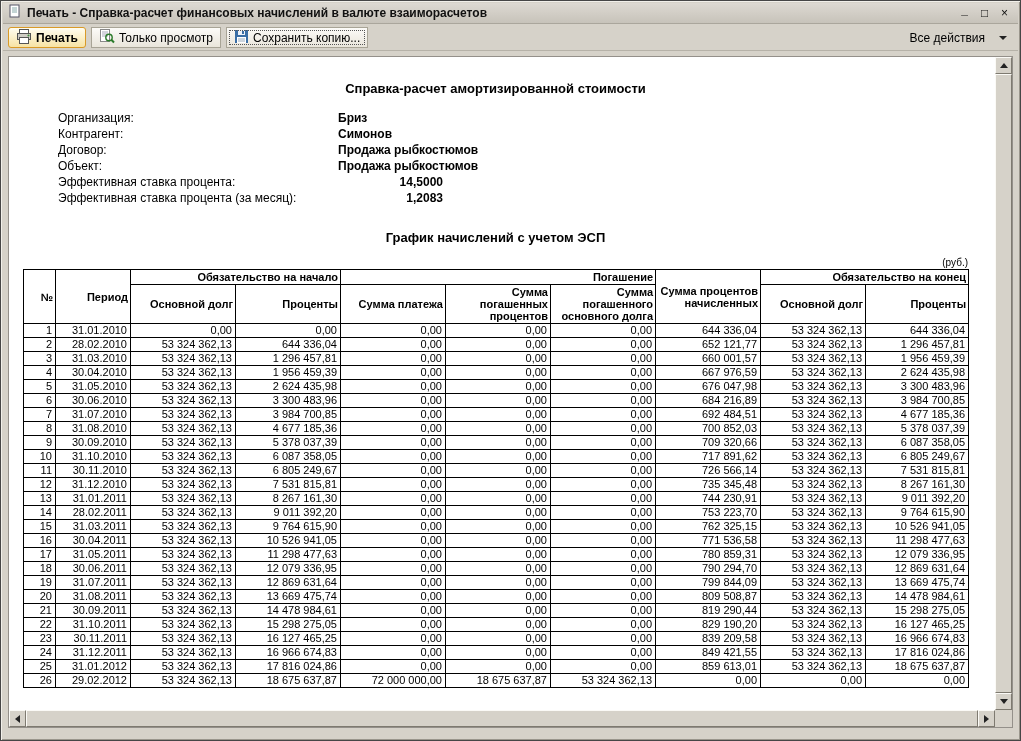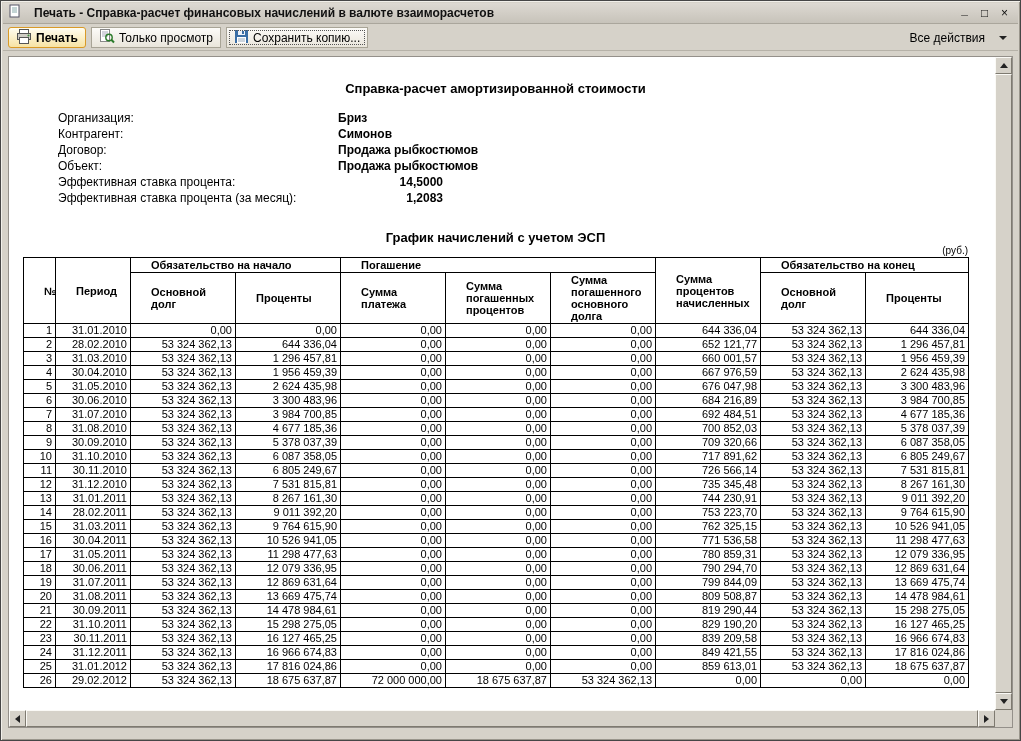--- a/index.html
+++ b/index.html
@@ -3,21 +3,21 @@
 <meta charset="utf-8">
 <style>
   *{box-sizing:border-box;margin:0;padding:0}
   html,body{width:1021px;height:741px;overflow:hidden}
   body{font-family:"Liberation Sans",sans-serif;background:#7a7a7a}
   .window{position:absolute;inset:0;background:#d6d2c9;border:1px solid #464646;
           box-shadow:inset 1px 1px 0 #f2f0ea, inset -1px -1px 0 #9a968c}
   
   .titlebar{position:absolute;top:2px;left:2px;right:2px;height:21px;
             background:linear-gradient(#ddd9d2,#c7c3ba);border-bottom:1px solid #aaa69c;
-            display:flex;align-items:center;gap:12px;padding:0 5px}
+            display:flex;align-items:center;gap:5px;padding:0 5px}
   .title{flex:1;font-size:12px;font-weight:bold;color:#111;white-space:nowrap;overflow:hidden}
   .winbtns{display:flex;align-items:center;gap:3px}
   .winbtn{width:17px;height:15px;display:flex;align-items:center;justify-content:center;
           font-size:12px;line-height:15px;color:#111;cursor:default}
   .winbtn.min span{position:relative;top:-3px;font-weight:bold}
   
   .toolbar{position:absolute;top:24px;left:2px;right:2px;height:26px;background:#d6d2c9;
            border-bottom:1px solid #b6b2a8;display:flex;align-items:center;gap:5px;padding:12px 5px}
   .tbtn{display:inline-flex;align-items:center;gap:4px;height:21px;padding:0 7px;font-size:12px;
         color:#000;background:linear-gradient(#fcfbf8,#e9e5db);border:1px solid #a8a496;border-radius:0}
@@ -47,24 +47,24 @@
   .thumb-h{position:absolute;top:0;left:17px;right:17px;height:17px;background:#d6d2c9;
            border:1px solid;border-color:#fbfaf6 #7e7a70 #7e7a70 #fbfaf6}
   
   .rtitle{margin-top:16px;width:945px;text-align:center;font-size:13px;font-weight:bold}
   .fields{margin-top:14px;margin-left:35px;font-size:12px}
   .frow{display:flex;line-height:16px}
   .flabel{width:280px}
   .fvalue{font-weight:bold}
   .fvalue.num{display:inline-block;width:105px;text-align:right}
   .ttitle{margin-top:24px;width:945px;text-align:center;font-size:13px;font-weight:bold}
-  .rub{width:945px;text-align:right;font-size:10px;margin-top:0}
+  .rub{width:945px;text-align:right;font-size:10px;margin-top:12px}
   table.report{border-collapse:collapse;width:945px;table-layout:fixed;margin-top:1px}
   table.report th,table.report td{border:1px solid #000;overflow:hidden}
-  table.report th{font-size:11px;line-height:12px;font-weight:bold;text-align:left;padding:1px 20px;vertical-align:middle}
+  table.report th{font-size:11px;line-height:12px;font-weight:bold;text-align:right;padding:1px 2px;vertical-align:middle}
   table.report td{font-size:11px;height:14px;line-height:13px;padding:0 3px;white-space:nowrap}
   td.c-num{text-align:right}
   td.c-date{text-align:right}
 </style>
 </head>
 <body>
 
 <div class="window">
 
   <div class="titlebar">

